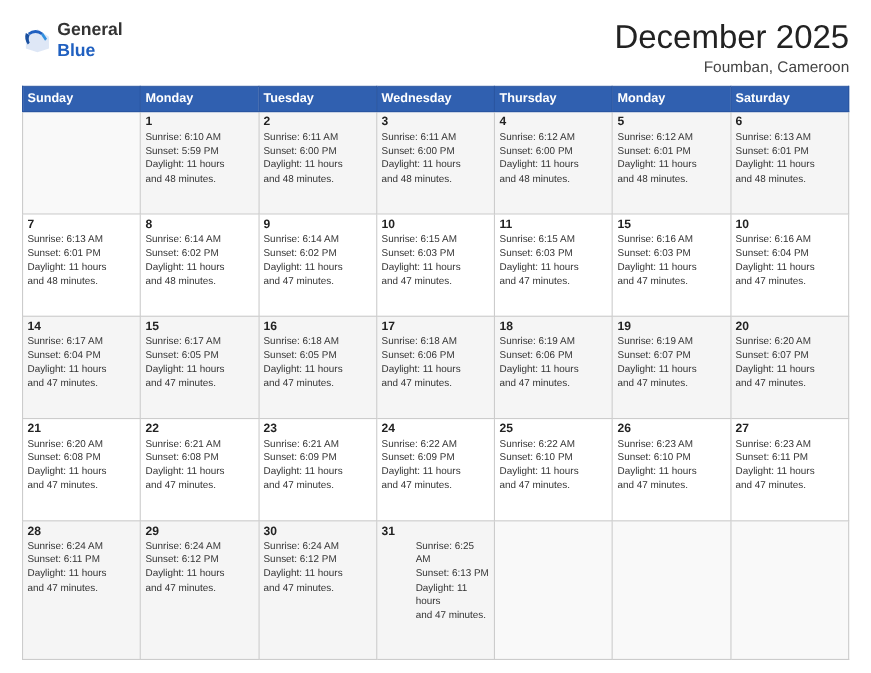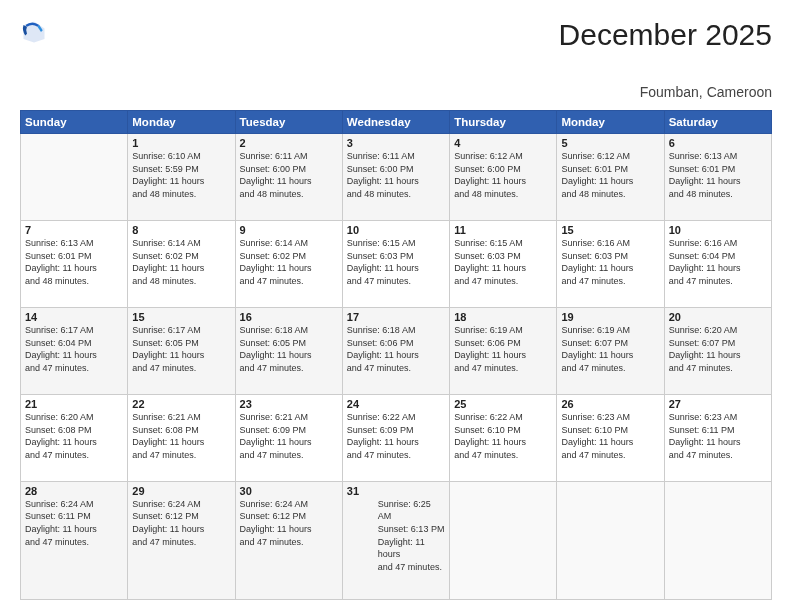--- a/index.html
+++ b/index.html
@@ -42,21 +42,20 @@
       text-align: right;
     }
     .month-title {
       font-size: 30px;
       font-weight: normal;
       color: #222;
     }
     .location {
       font-size: 14px;
       color: #444;
-      margin-top: 32px;
     }
     .calendar {
       flex: 1;
       border: 1px solid #ccc;
       border-collapse: collapse;
       width: 100%;
       table-layout: fixed;
       padding-left: 28px;
     }
     .calendar th {
@@ -96,20 +95,24 @@
 
 <div class="page">
   <div class="header">
     <div class="logo">
       <svg class="logo-icon" viewBox="0 0 32 32">
         <polygon points="16,4 28,12 28,24 16,28 4,24 4,12" fill="#2060c0" opacity="0.15"></polygon>
         <path d="M8,10 Q14,6 20,10 L22,8 Q14,2 6,8 Z" fill="#2060c0"></path>
         <path d="M20,10 L22,8 L26,14 L24,16 Z" fill="#3090e0"></path>
         <path d="M8,10 Q6,14 8,18 L6,20 Q2,14 4,8 Z" fill="#1a50a0"></path>
       </svg>
+      <div class="logo-text">
+        <span class="logo-general">General</span><br>
+        <span class="logo-blue">Blue</span>
+      </div>
     </div>
     <div class="title-block">
       <div class="month-title">December 2025</div>
       <div class="location">Foumban, Cameroon</div>
     </div>
   </div>
 
   <table class="calendar">
     <thead>
       <tr>

